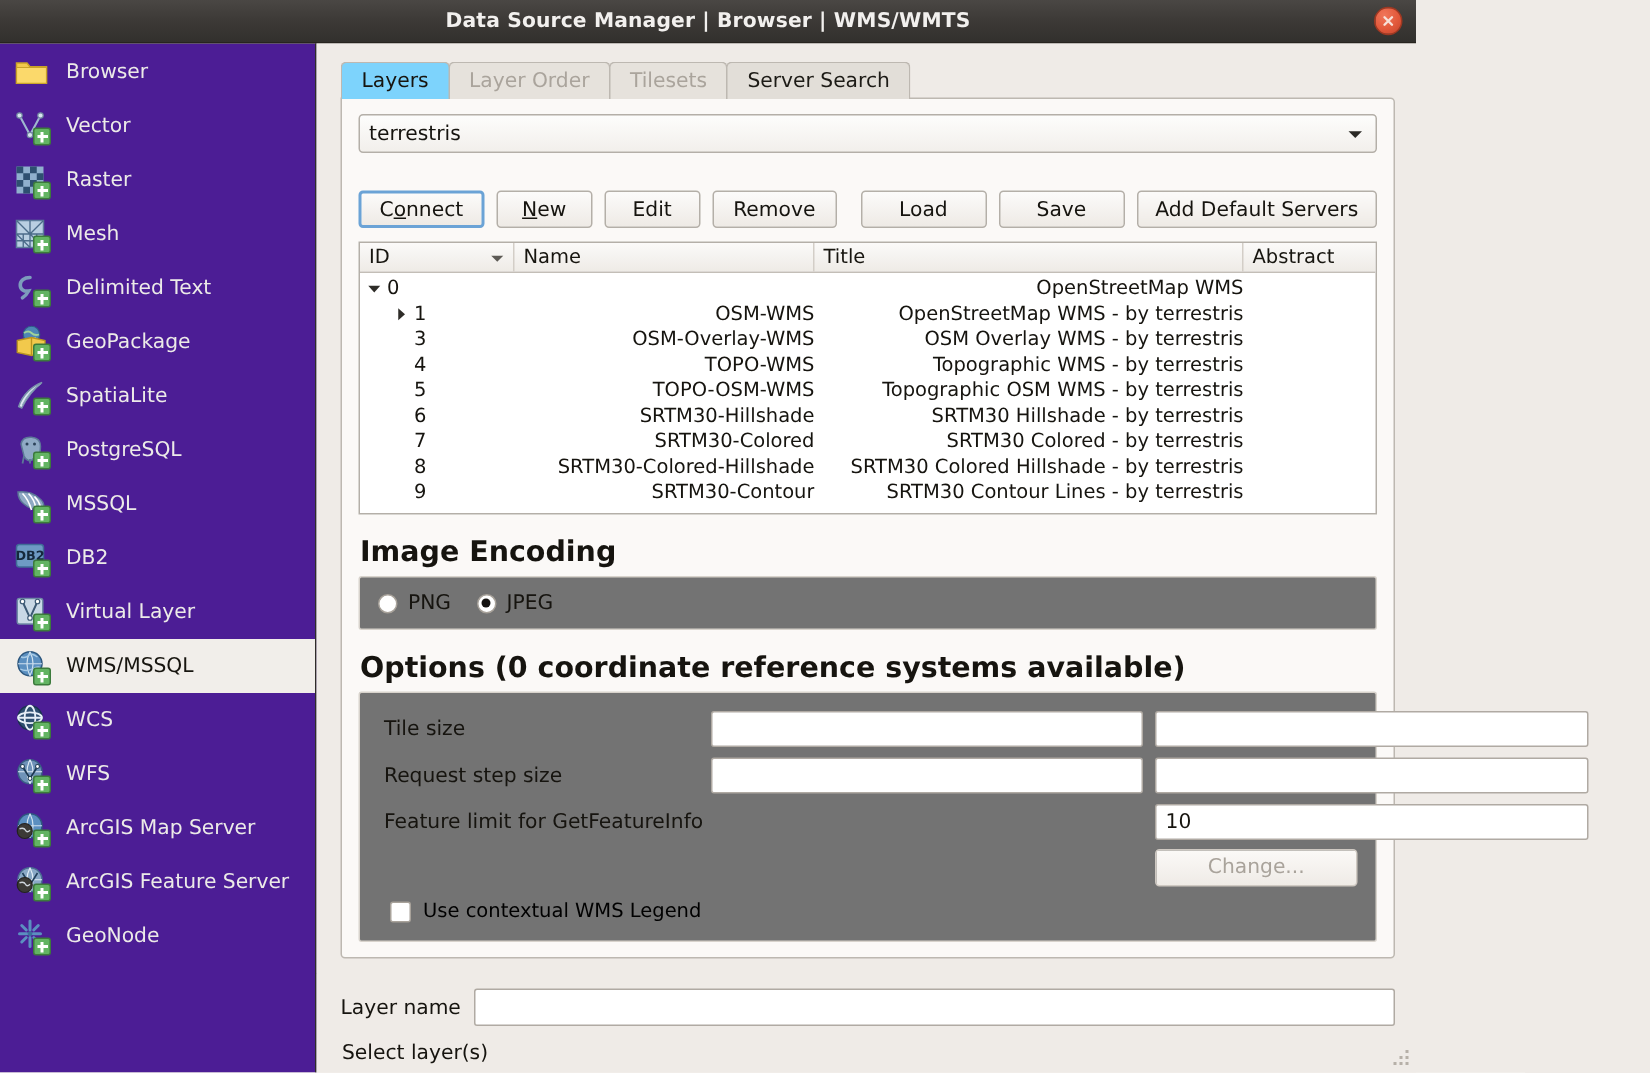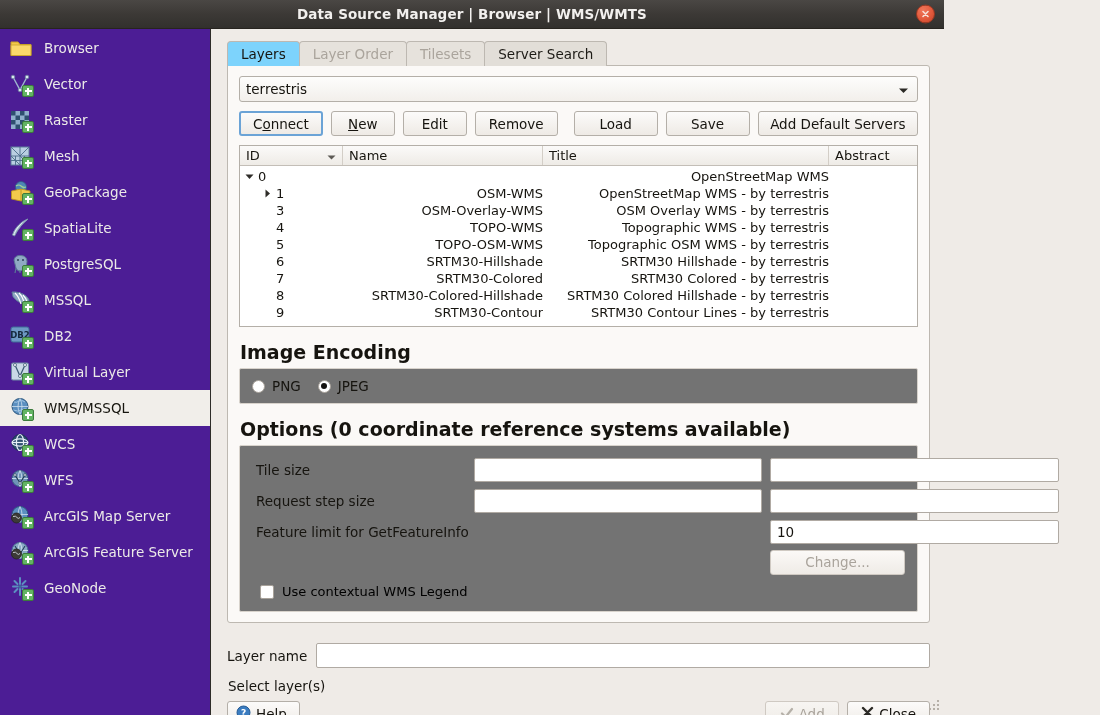--- a/index.html
+++ b/index.html
@@ -110,21 +110,21 @@
   .combo-arrow { position: absolute; right: 8px; top: 50%; transform: translateY(-50%); }
 
   
   .btnrow { display: flex; align-items: center; margin-top: 9px; gap: 8px; }
   .btn {
     height: 25px; min-width: 64px; padding: 0 14px;
     background: linear-gradient(to bottom, #fcfbfa 0%, #eeeae5 100%);
     border: 1px solid #b4afa8; border-radius: 3px;
     font-size: 13.5px; color: #16140f;
     display: flex; align-items: center; justify-content: center;
-    cursor: pointer; font-family: inherit; white-space: nowrap;
+    cursor: pointer; font-family: inherit; white-space: nowrap; margin-top: 16px;
   }
   .btn.focused { border: 2px solid #6ba3d6; padding: 0 13px; }
   .btn u { text-decoration: underline; }
   .spacer { flex: 1 1 auto; }
 
   
   .treewrap {
     margin-top: 9px;
     border: 1px solid #b4afa8; background: #ffffff;
     height: 182px; overflow: hidden; display: flex; flex-direction: column; text-align: right;
@@ -270,20 +270,29 @@
         <span class="side-icon">
           <svg width="24" height="24" viewBox="0 0 24 24">
             <rect x="2" y="3" width="18" height="18" fill="#b9cfe2" stroke="#5e7e9c" stroke-width="1"></rect>
             <path d="M2 3 L11 12 L20 3 M2 12 L20 12 M11 3 L11 21 M2 12 L11 21 M11 12 L20 21 M2 16.5 L20 16.5 M6.5 12 L6.5 21 M15.5 12 L15.5 21" fill="none" stroke="#4c6c8a" stroke-width="0.9"></path>
           </svg>
           <span class="plusbadge"></span>
         </span>
         <span>Mesh</span>
       </div>
 
+      <div class="side-item">
+        <span class="side-icon">
+          <svg width="24" height="24" viewBox="0 0 24 24">
+            <path d="M11 5 C7 5 4.5 7 4.5 10 C4.5 13 7 14.5 10 14 C8.5 17 6 18.5 6 18.5" fill="none" stroke="#7d9cbc" stroke-width="2.4" stroke-linecap="round"></path>
+          </svg>
+          <span class="plusbadge"></span>
+        </span>
+        <span>Delimited Text</span>
+      </div>
 
       <div class="side-item">
         <span class="side-icon">
           <svg width="24" height="24" viewBox="0 0 24 24">
             <circle cx="12" cy="7" r="5.5" fill="#4e86b5" stroke="#2f5d86" stroke-width="0.8"></circle>
             <path d="M7 6 q3 -2 5 0 t5 1 M8 10 q3 1 7 -1" fill="none" stroke="#9fd39a" stroke-width="1.2"></path>
             <path d="M2.5 11 L12 9 L21 11 L21 19 L12 21 L2.5 19 Z" fill="#f2c94c" stroke="#b99420" stroke-width="0.9"></path>
             <path d="M12 9 L12 21" stroke="#b99420" stroke-width="0.9"></path>
           </svg>
           <span class="plusbadge"></span>

